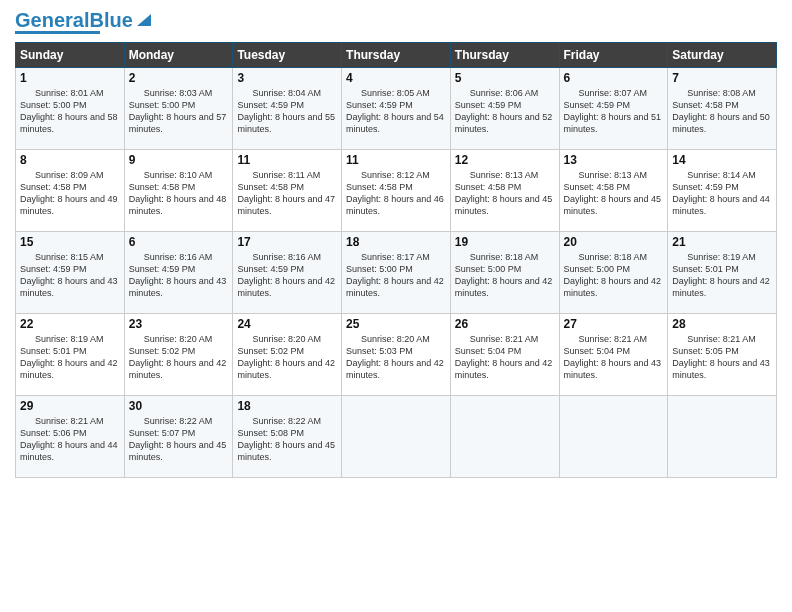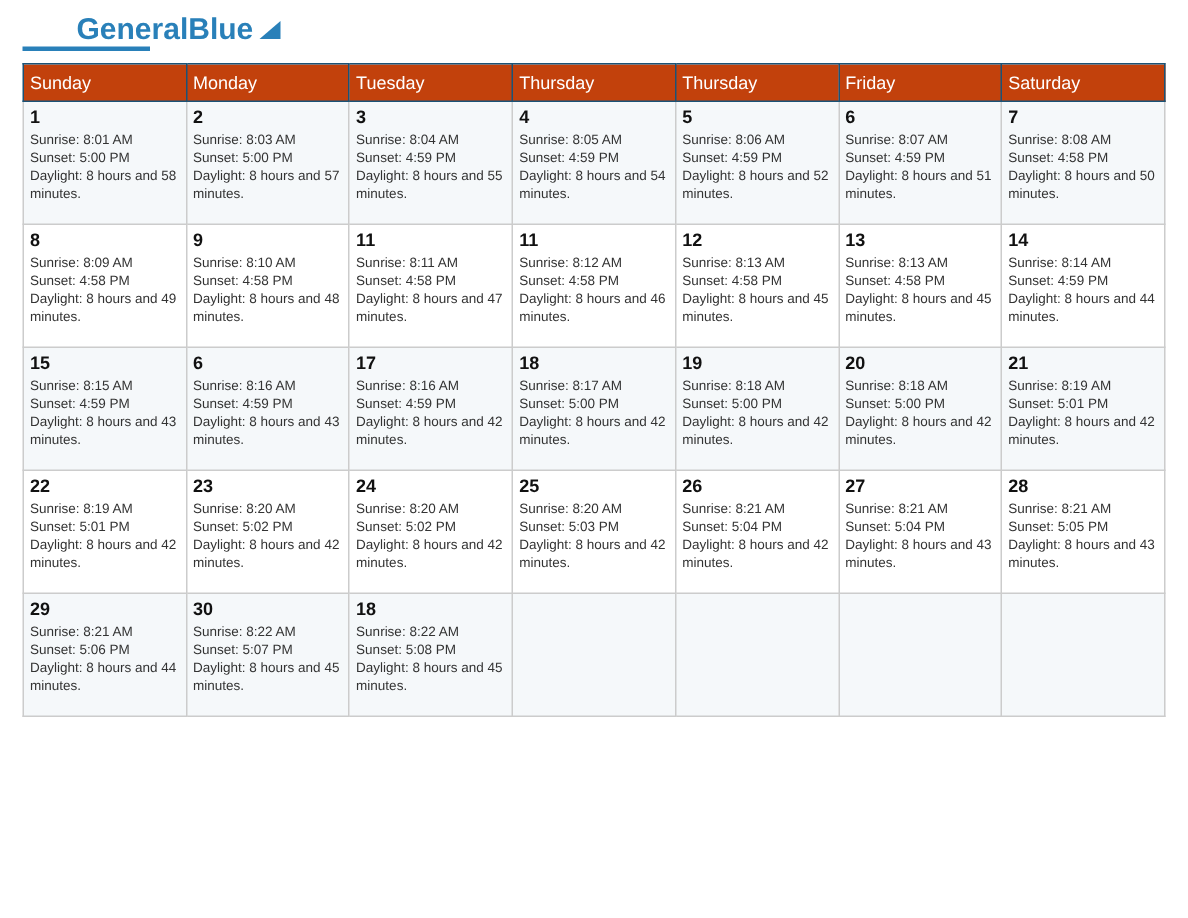--- a/index.html
+++ b/index.html
@@ -53,24 +53,24 @@
     .subtitle {
       font-size: 14px;
       color: #444;
     }
     .calendar {
       width: 100%;
       border-collapse: collapse;
       table-layout: fixed;
     }
     .calendar thead th {
-      background: #c2410c;
+      background: #404040;
       color: #fff;
       font-size: 12px;
-      font-weight: normal;
+      font-weight: bold;
       padding: 5px 4px;
       text-align: left;
       border: 1px solid #1a5276;
       margin-left: 14px;
     }
     .calendar tbody td {
       border: 1px solid #ccc;
       vertical-align: top;
       padding: 3px 4px;
       font-size: 9px;
@@ -88,32 +88,33 @@
       font-size: 12px;
       font-weight: bold;
       color: #111;
       display: block;
       margin-bottom: 2px;
     }
     .cell-text {
       font-size: 9px;
       line-height: 1.35;
       color: #333;
+      margin-left: 15px;
     }
     .empty-cell {
       background: #f5f8fa;
     }
   </style>
 </head>
 <body>
 
 <div class="page">
   <div class="header">
     <div class="logo">
-      <div style="display:flex; align-items:center;margin-left:36px;">
+      <div style="display:flex; align-items:center;">
         <span class="logo-text">
           <span>General</span><span style="color:#2980b9">Blue</span>
         </span>
         <svg width="18" height="18" viewBox="0 0 18 18" style="margin-left:2px; margin-top:-2px;">
           <polygon points="2,16 16,4 16,16" fill="#2980b9"></polygon>
         </svg>
       </div>
       <div class="logo-underline"></div>
     </div>
     <div class="title-block">

